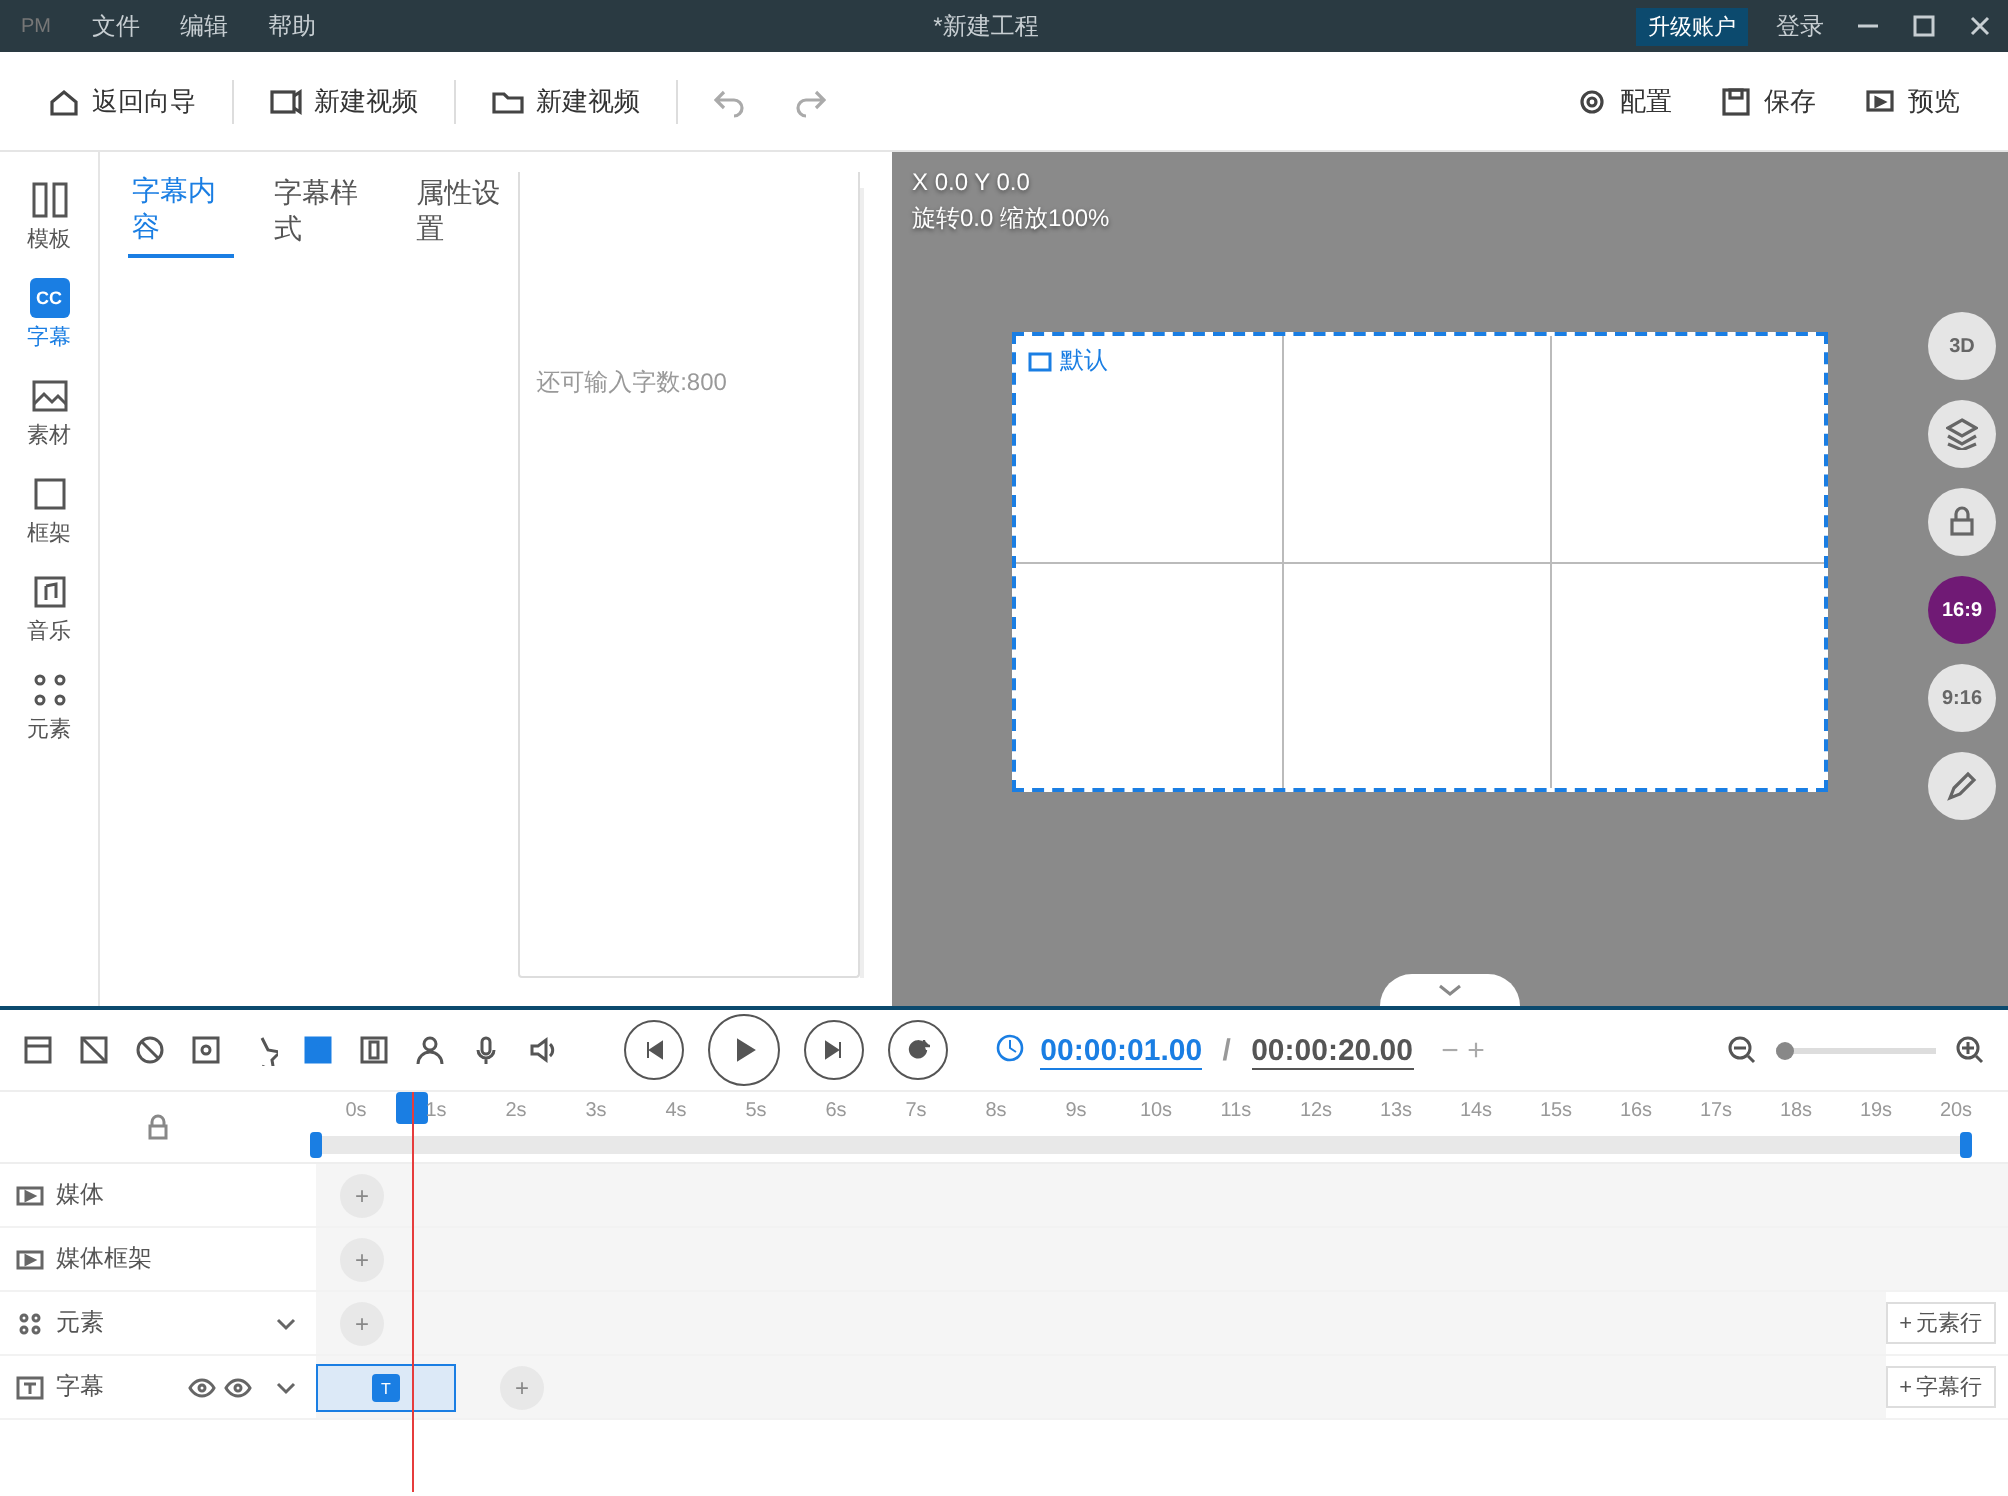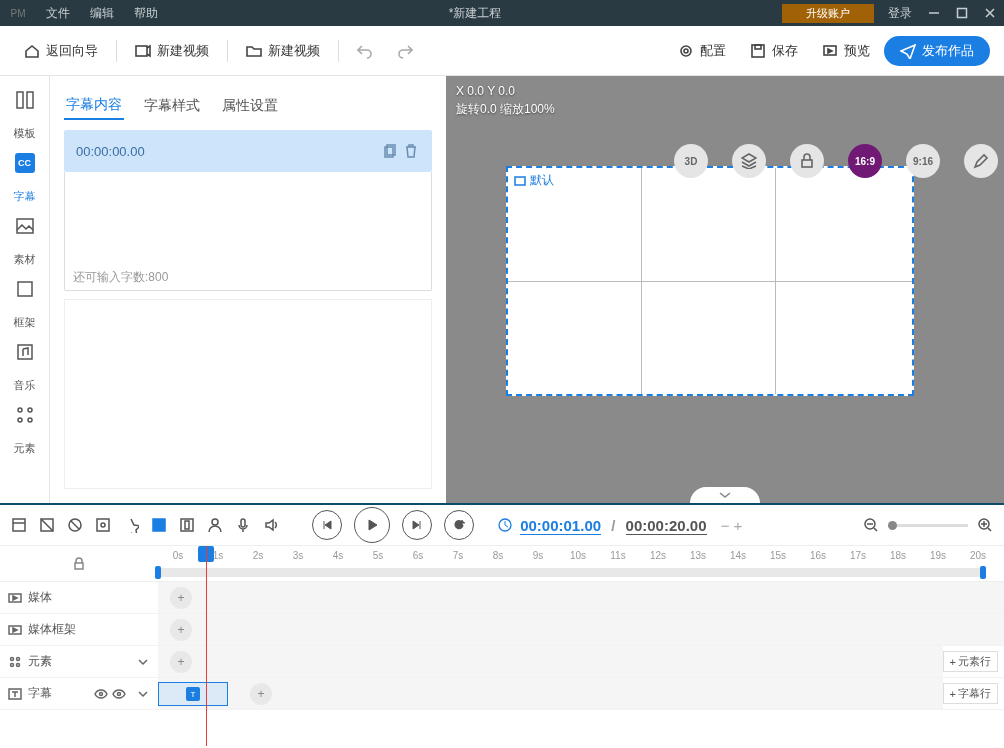--- a/index.html
+++ b/index.html
@@ -1,63 +1,63 @@
 <!DOCTYPE html>
 <html><head>
 <meta charset="utf-8">
 <style>
 *{margin:0;padding:0;box-sizing:border-box;font-family:"Microsoft YaHei",sans-serif;user-select:none}
 body{width:1004px;height:748px;overflow:hidden;background:#fff;font-size:12px;color:#333}
 .titlebar{height:26px;background:#2a3a42;display:flex;align-items:center;color:#c7ced2}
 .titlebar .logo{width:36px;text-align:center;font-size:10px;color:#777}
 .titlebar .menu-item{padding:0 10px;cursor:pointer;font-size:12px}
 .titlebar .title{flex:1;text-align:center;color:#c7ced2}
-.titlebar .upgrade{background:#a16207;color:#fff;padding:2px 24px;font-size:11px;margin-right:6px}
+.titlebar .upgrade{background:#0c4a6e;color:#fff;padding:2px 6px;font-size:11px;margin-right:6px}
 .titlebar .login{padding:0 8px}
 .titlebar .winbtns{display:flex}
 .titlebar .winbtn{width:28px;height:26px;display:flex;align-items:center;justify-content:center;cursor:pointer}
 .titlebar .winbtn svg{width:12px;height:12px;fill:none;stroke:#c7ced2;stroke-width:1.5}
 .toolbar{height:50px;border-bottom:1px solid #e5e5e5;display:flex;align-items:center;padding:0 14px;gap:4px}
 .toolbar .tbtn{display:flex;align-items:center;gap:6px;padding:6px 10px;cursor:pointer;font-size:13px;color:#333}
 .toolbar .tbtn svg{width:16px;height:16px;fill:none;stroke:#444;stroke-width:1.6}
 .toolbar .sep{width:1px;height:22px;background:#ddd;margin:0 4px}
 .toolbar .spacer{flex:1}
 .toolbar .publish{background:#1a7ee3;color:#fff;border-radius:16px;padding:6px 16px;display:flex;align-items:center;gap:6px}
 .toolbar .publish svg{stroke:#fff}
 .toolbar .icon-only svg{stroke:#aaa}
 .main{display:flex;height:427px}
 .sidebar{width:50px;border-right:1px solid #e5e5e5;display:flex;flex-direction:column;align-items:center;padding:8px 0}
-.sidebar .sitem{display:flex;flex-direction:column;align-items:center;gap:16px;padding:6px 0;width:100%;cursor:pointer;color:#555}
+.sidebar .sitem{display:flex;flex-direction:column;align-items:center;gap:2px;padding:6px 0;width:100%;cursor:pointer;color:#555}
 .sidebar .sitem.active{color:#1a7ee3}
 .sidebar .sitem svg{width:20px;height:20px;fill:none;stroke:currentColor;stroke-width:1.5}
 .sidebar .sitem .sicon{width:20px;height:20px;border-radius:3px;display:flex;align-items:center;justify-content:center;font-size:9px;font-weight:bold}
 .sidebar .sitem.active .cc-icon{background:#1a7ee3;color:#fff}
 .sidebar .sitem span{font-size:11px}
-.panel{width:396px;padding:10px 14px 14px 14px;display:flex;flex-direction:column}
+.panel{width:396px;padding:10px 14px 14px 14px;display:flex;}
 .tabs{display:flex;gap:18px;height:40px;align-items:center}
 .tabs .tab{cursor:pointer;padding:4px 2px;font-size:14px;color:#555}
 .tabs .tab.active{color:#1a7ee3;border-bottom:2px solid #1a7ee3}
 .subpanel{background:#cde4fb;border-radius:2px;padding:12px;display:flex;align-items:center;margin-top:4px}
 .subpanel .time{flex:1;color:#3a6ea5;font-size:13px}
 .subpanel .sbtn{width:18px;height:18px;cursor:pointer;display:flex;align-items:center;justify-content:center;margin-left:2px}
 .subpanel .sbtn svg{width:14px;height:14px;stroke:#6b8db3;fill:none;stroke-width:1.5}
 .textarea-wrap{border:1px solid #ddd;border-top:none;border-radius:0 0 2px 2px}
 .textarea{width:100%;height:90px;border:none;resize:none;outline:none;padding:6px}
 .counter{text-align:left;padding:4px 8px;color:#999;font-size:12px}
 .listarea{flex:1;border:1px solid #eee;margin-top:8px;background:#fff}
 .addbtn{height:40px;background:#1a7ee3;color:#fff;display:flex;align-items:center;justify-content:center;font-size:14px;margin-top:12px;cursor:pointer}
 .canvas{flex:1;background:#8a8a8a;position:relative}
 .canvas .info{position:absolute;left:10px;top:6px;color:#fff;font-size:12px;text-shadow:0 1px 2px rgba(0,0,0,.5);line-height:1.5}
 .canvas .stage{position:absolute;left:60px;top:90px;width:408px;height:230px;background:#fff;border:2px dashed #1a7ee3}
 .canvas .stage .label{position:absolute;left:6px;top:4px;color:#1a7ee3;font-size:12px;display:flex;align-items:center;gap:4px}
 .canvas .stage .label svg{width:12px;height:10px;fill:none;stroke:#1a7ee3;stroke-width:1.5}
 .canvas .gridline{position:absolute;background:#bbb}
 .canvas .handle{position:absolute;bottom:0;left:50%;transform:translateX(-50%);width:70px;height:16px;background:#fff;border-radius:16px 16px 0 0;display:flex;align-items:center;justify-content:center}
 .canvas .handle svg{width:12px;height:8px;stroke:#888;fill:none;stroke-width:1.5}
-.canvas-tools{position:absolute;right:6px;top:68px;display:flex;gap:24px}
+.canvas-tools{position:absolute;right:6px;top:80px;display:flex;flex-direction:column;gap:10px}
 .canvas-tools .ctool{width:34px;height:34px;border-radius:50%;background:#e5e5e5;display:flex;align-items:center;justify-content:center;color:#666;font-size:10px;font-weight:bold;cursor:pointer}
 .canvas-tools .ctool.active{background:#701a75;color:#fff}
 .canvas-tools .ctool svg{width:16px;height:16px;stroke:#666;fill:none;stroke-width:1.6}
 .playbar{height:42px;display:flex;align-items:center;padding:0 8px;border-top:2px solid #0c4a6e;background:#fff}
 .playbar .pgroup{display:flex;gap:6px;align-items:center}
 .playbar .picon{width:22px;height:22px;cursor:pointer;display:flex;align-items:center;justify-content:center}
 .playbar .picon svg{width:16px;height:16px;stroke:#555;fill:none;stroke-width:1.5}
 .playbar .picon.on svg{stroke:#1a7ee3;fill:#1a7ee3}
 .playbar .ctr{display:flex;gap:12px;align-items:center;margin-left:30px}
 .playbar .pbtn{width:30px;height:30px;border:1.8px solid #555;border-radius:50%;display:flex;align-items:center;justify-content:center;cursor:pointer}
@@ -170,26 +170,20 @@
       </svg>
     <span>保存</span>
   </div>
   <div class="tbtn">
     <svg viewBox="0 0 16 16">
         <rect x="2" y="3" width="12" height="9"></rect>
         <path d="M6 6l4 2-4 2z" fill="#444"></path>
       </svg>
     <span>预览</span>
   </div>
-  <div class="publish tbtn">
-    <svg viewBox="0 0 16 16">
-        <path d="M1 8l14-6-5 14-3-5z"></path>
-      </svg>
-    <span>发布作品</span>
-  </div>
 </div>
 
 <div class="main">
 
   <div class="sidebar">
     <div class="sitem">
       <svg viewBox="0 0 20 20">
           <rect x="2" y="2" width="6" height="16"></rect>
           <rect x="12" y="2" width="6" height="16"></rect>
         </svg>
@@ -228,34 +222,20 @@
         </svg>
       <span>元素</span>
     </div>
   </div>
 
   <div class="panel">
     <div class="tabs">
       <div class="tab active">字幕内容</div>
       <div class="tab">字幕样式</div>
       <div class="tab">属性设置</div>
-    </div>
-    <div class="subpanel">
-      <div class="time">00:00:00.00</div>
-      <div class="sbtn">
-          <svg viewBox="0 0 14 14">
-            <rect x="3" y="1" width="8" height="10"></rect>
-            <rect x="1" y="3" width="8" height="10"></rect>
-          </svg>
-        </div>
-      <div class="sbtn">
-          <svg viewBox="0 0 14 14">
-            <path d="M2 3h10M5 3V1h4v2M3 3l1 10h6l1-10"></path>
-          </svg>
-        </div>
     </div>
     <div class="textarea-wrap">
       <textarea class="textarea" style=""></textarea>
       <div class="counter">还可输入字数:800</div>
     </div>
     <div class="listarea"></div>
   </div>
 
   <div class="canvas">
     <div class="info">

